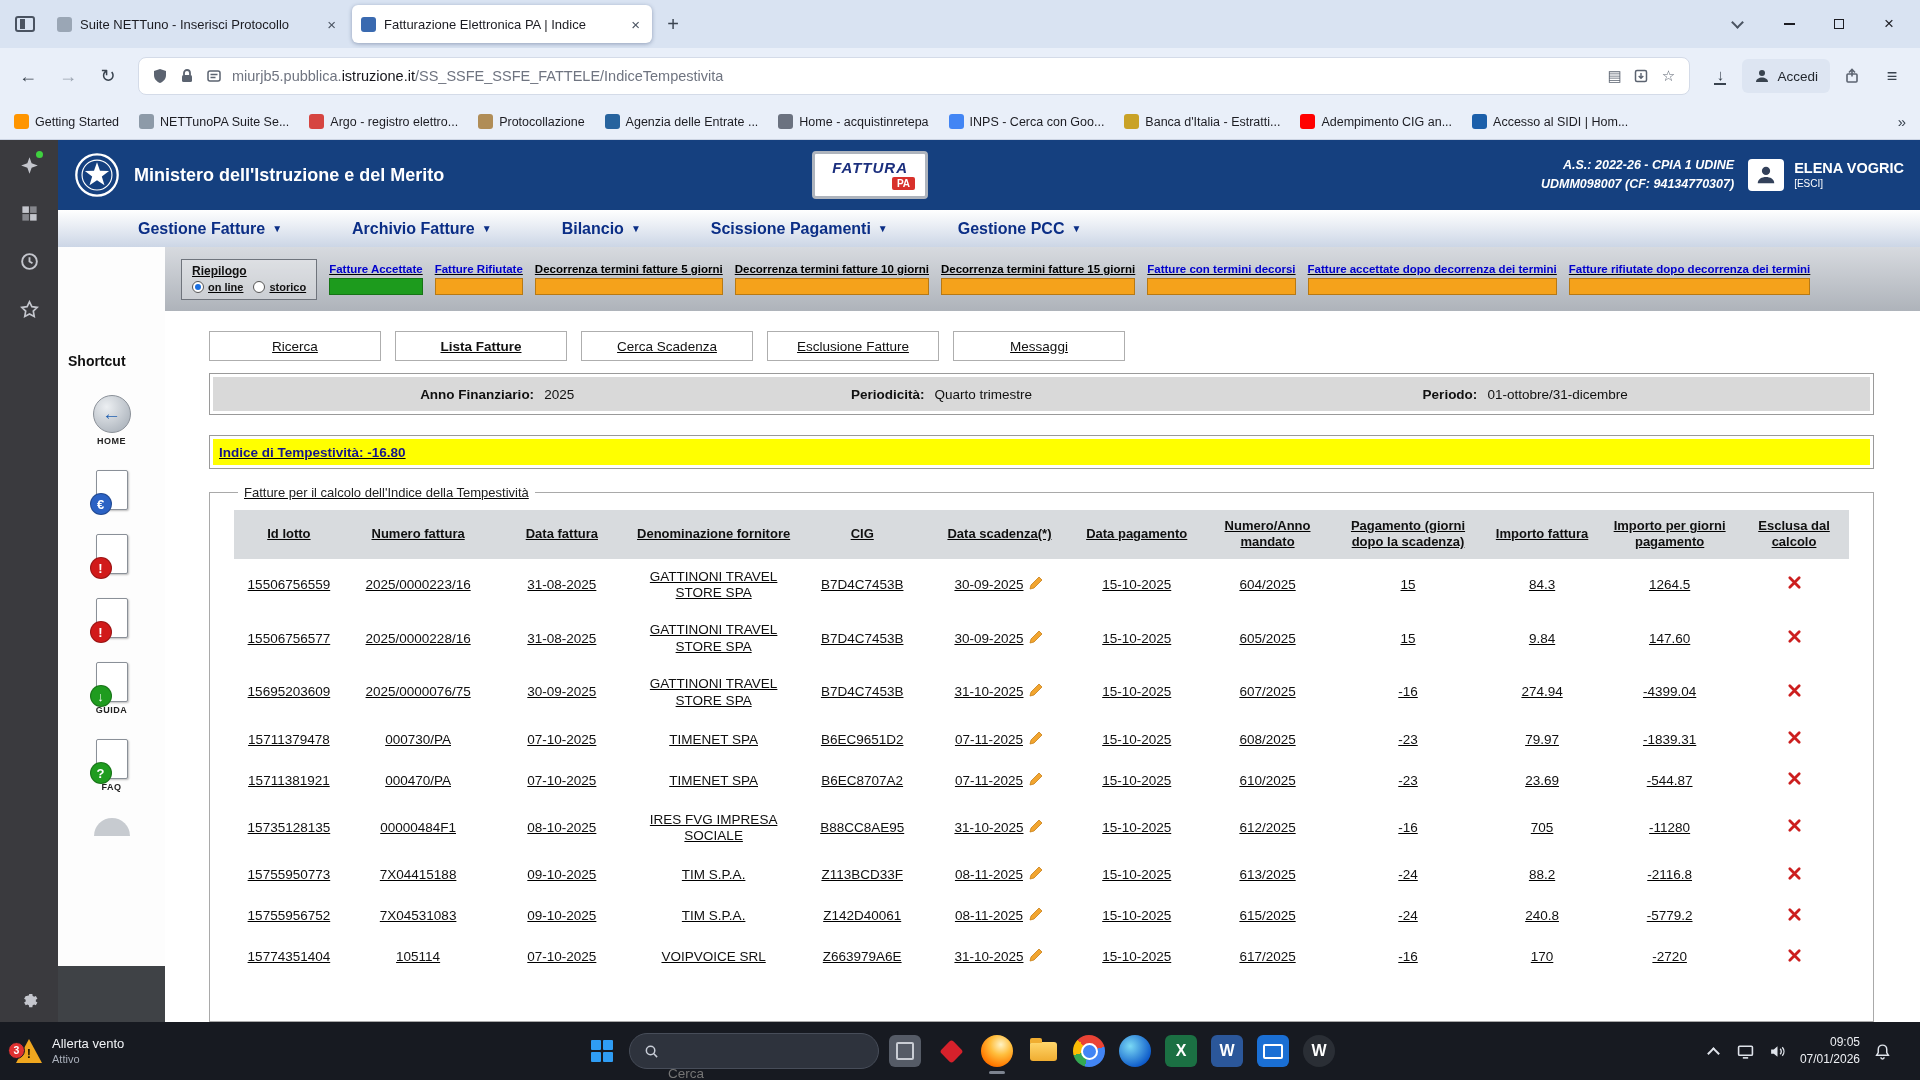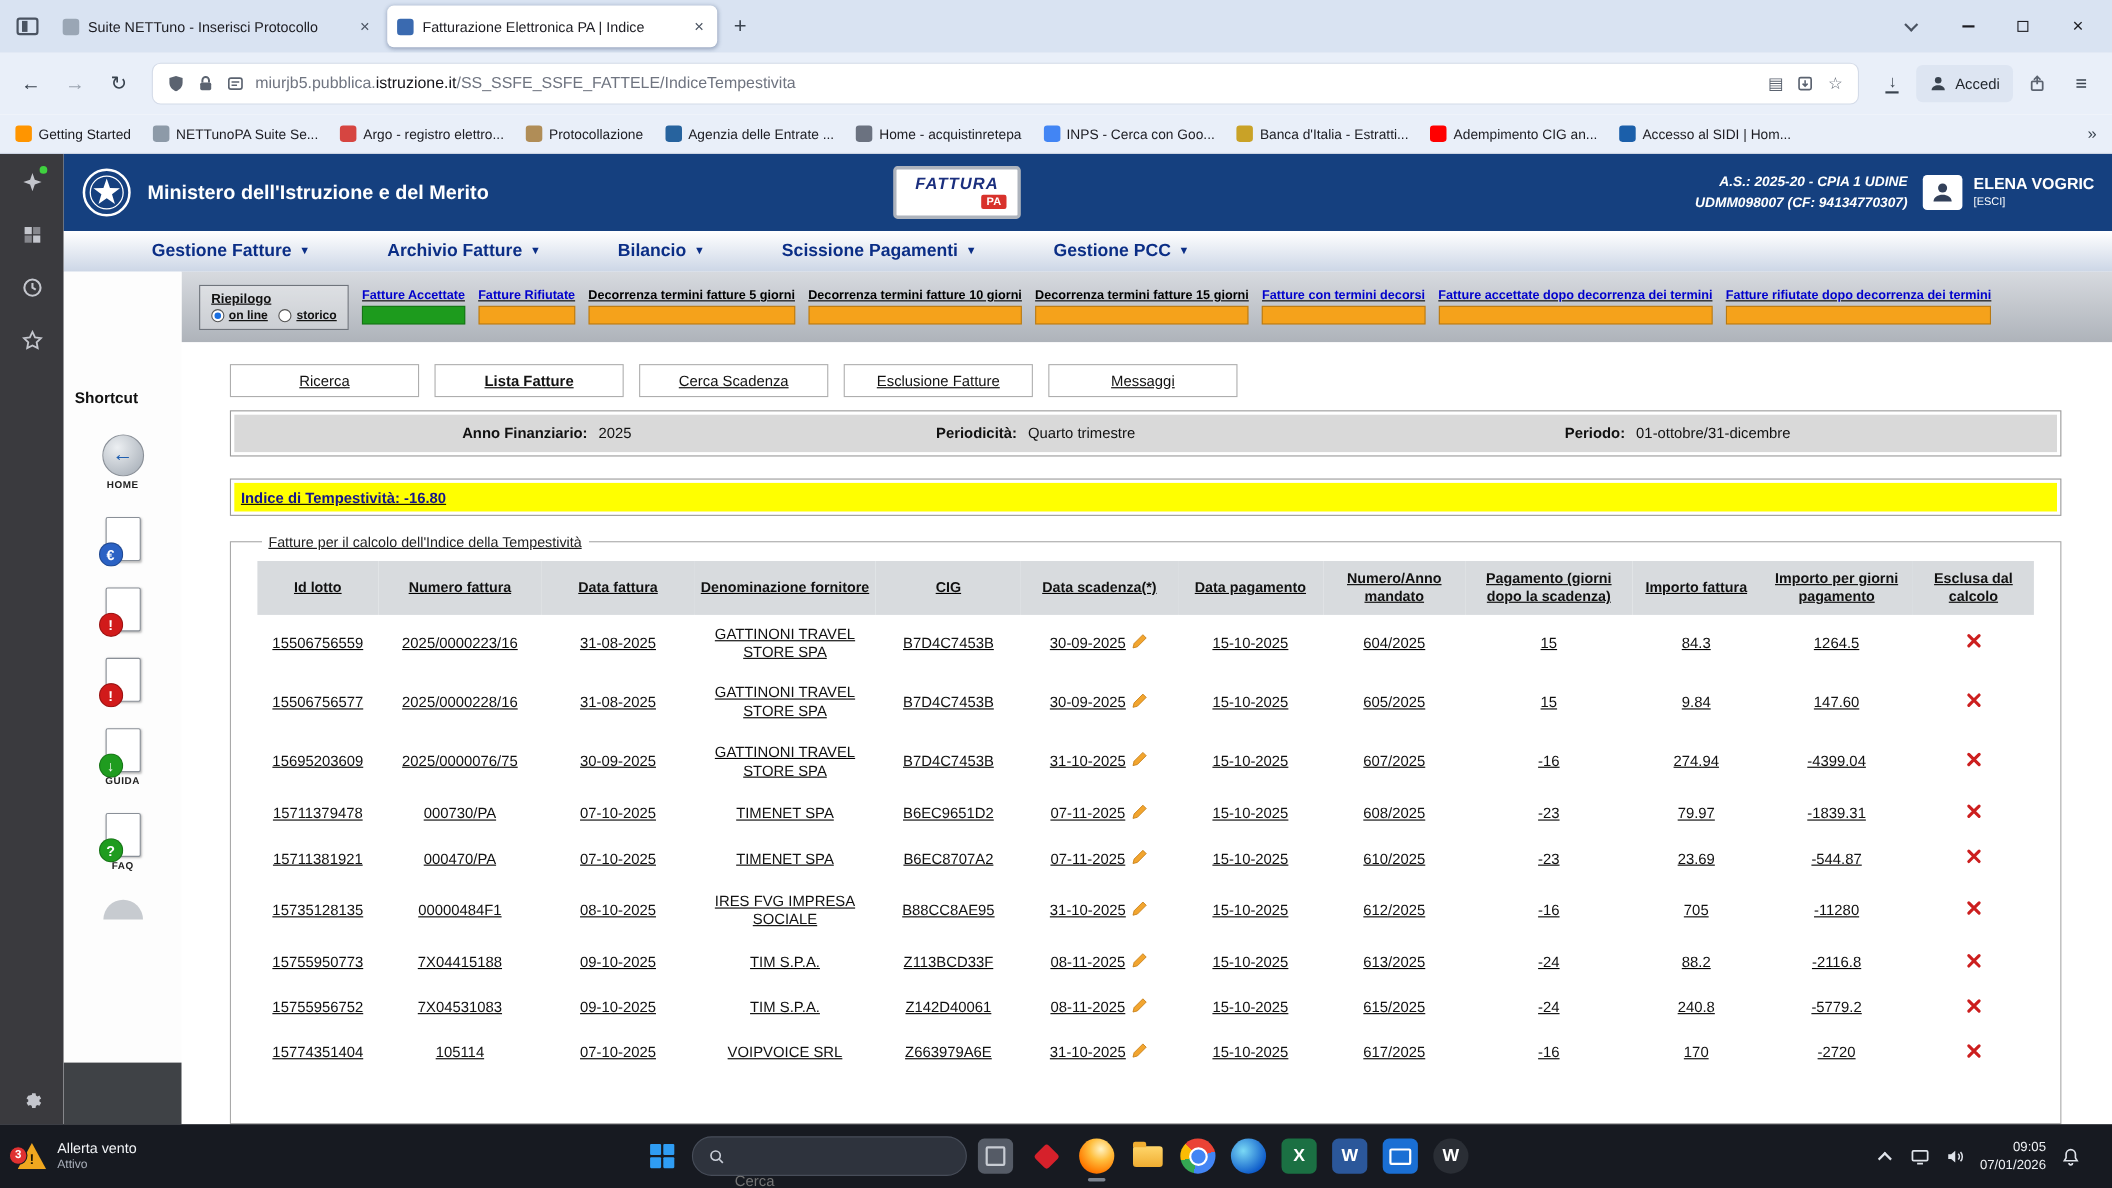--- a/index.html
+++ b/index.html
@@ -345,21 +345,21 @@
             <path d="M20 9l2.6 7.4 7.9.2-6.3 4.8 2.3 7.6L20 24.5l-6.5 4.5 2.3-7.6-6.3-4.8 7.9-.2z" fill="#fff"></path>
           </svg>
         <div class="ministry">Ministero dell'Istruzione e del Merito</div>
         <div class="hd-sp1"></div>
         <div class="fatturapa">
           <span class="fpa-text">FATTURA</span>
           <span class="fpa-pa">PA</span>
         </div>
         <div class="hd-sp2"></div>
         <div class="as-block">
-          <div>A.S.: 2025-20  - CPIA 1 UDINE</div>
+          <div>A.S.: 2022-26  - CPIA 1 UDINE</div>
           <div>UDMM098007  (CF: 94134770307)</div>
         </div>
         <div class="avatar">
           <svg viewBox="0 0 16 16">
               <circle cx="8" cy="5" r="3" fill="#33415a"></circle>
               <path d="M2 14c0-3 3-4.5 6-4.5s6 1.5 6 4.5z" fill="#33415a"></path>
             </svg>
         </div>
         <div class="user-block">
           <div class="user-name">ELENA VOGRIC</div>

